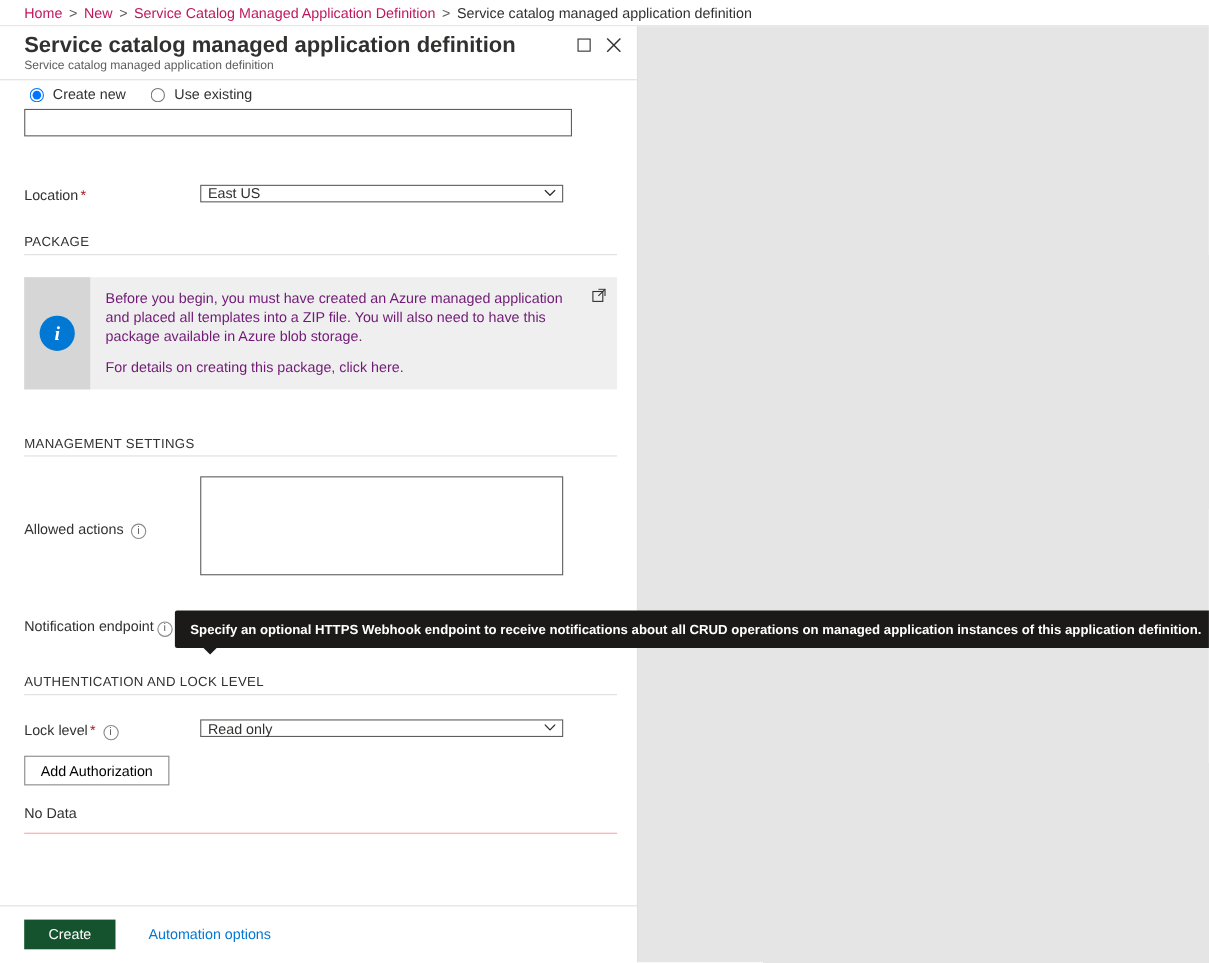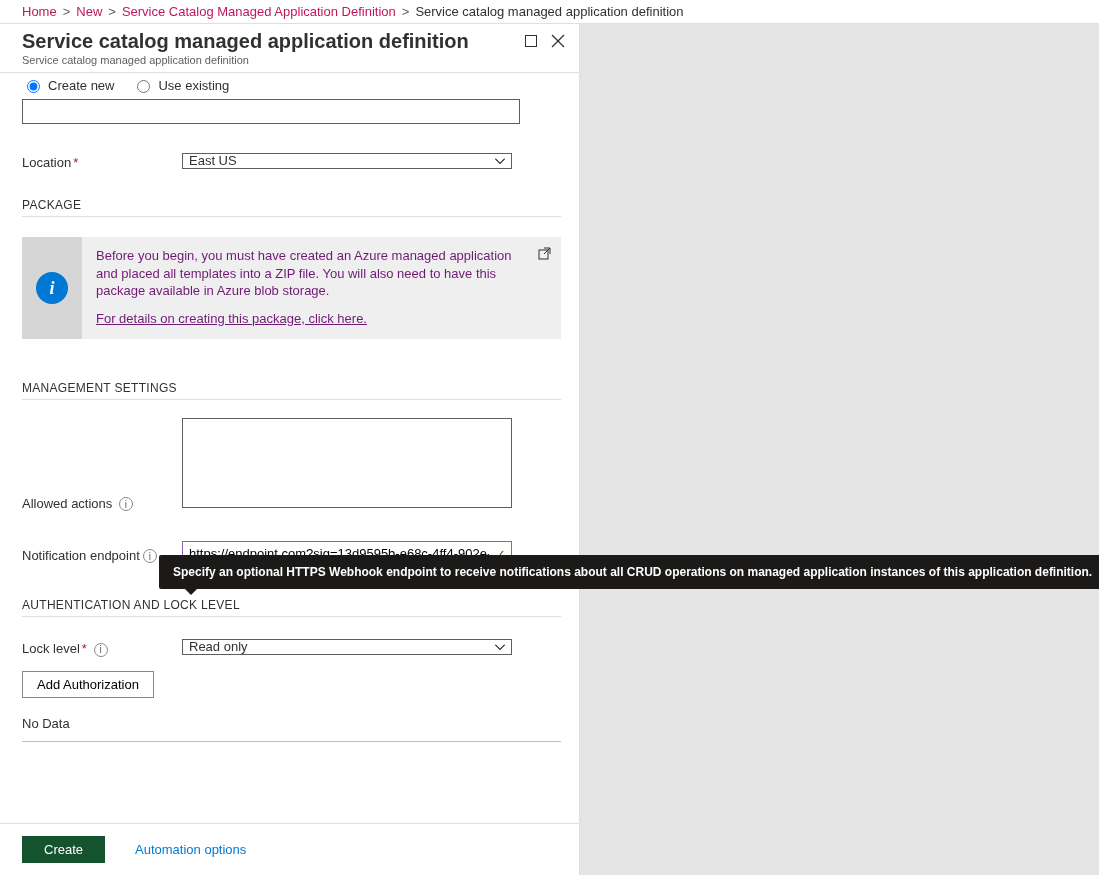--- a/index.html
+++ b/index.html
@@ -71,21 +71,21 @@
   .blade-body::-webkit-scrollbar-thumb { background: #c8c6c4; }
 
   .radio-row { display:flex; gap:18px; align-items:center; margin-top:4px; }
   .radio-row label { display:flex; align-items:center; gap:5px; cursor:pointer; font-size:13px; }
 
   .form-row {
     display: flex;
     align-items: center;
     margin-top: 10px;
   }
-  .form-row.topalign { align-items: flex-end; }
+  .form-row.topalign { align-items: flex-start; }
   .form-label { width: 160px; font-size: 13px; padding-top:4px; }
   .req { color: #a4262c; margin-left:2px; }
   .form-control { flex: 1; }
   .text-input, .select-input, .textarea-input {
     width: 330px;
     border: 1px solid #605e5c;
     font-size: 13px;
     font-family: inherit;
     padding: 4px 6px;
     background: #fff;
@@ -262,21 +262,21 @@
         <label>
           <input type="radio" name="rg" style="">
           <span>Use existing</span>
         </label>
       </div>
       <div style="margin-top:6px;">
         <input class="text-input full" type="text" style="">
       </div>
 
       
-      <div class="form-row" style="margin-top:27px;">
+      <div class="form-row" style="margin-top:42px;">
         <div class="form-label"><span>Location</span><span class="req">*</span></div>
         <div class="form-control">
           <div class="select-input">
             <span>East US</span>
             <span class="chev">
               <svg width="10" height="6" viewBox="0 0 10 6">
                   <path d="M0 0 L5 5 L10 0" fill="none" stroke="#323130" stroke-width="1.2"></path>
                 </svg>
             </span>
           </div>
@@ -293,21 +293,21 @@
         </div>
         <div class="info-body">
           <span class="ext">
             <svg width="13" height="13" viewBox="0 0 13 13">
                 <rect x="1" y="3" width="9" height="9" fill="none" stroke="#323130"></rect>
                 <path d="M6 1 H12 V7" fill="none" stroke="#323130"></path>
                 <line x1="12" y1="1" x2="6" y2="7" stroke="#323130"></line>
               </svg>
           </span>
           <div>Before you begin, you must have created an Azure managed application and placed all templates into a ZIP file. You will also need to have this package available in Azure blob storage.</div>
-          <div style="margin-top:10px;text-decoration:underline;">For details on creating this package, click here.</div>
+          <div style="margin-top:10px;">For details on creating this package, click here.</div>
         </div>
       </div>
 
 
       
       <div class="section-heading" style="margin-top:42px;">MANAGEMENT SETTINGS</div>
       <div class="section-divider"></div>
 
       <div class="form-row topalign" style="margin-top:18px; position:relative;">
         <div class="form-label" style="padding-top:40px;">

